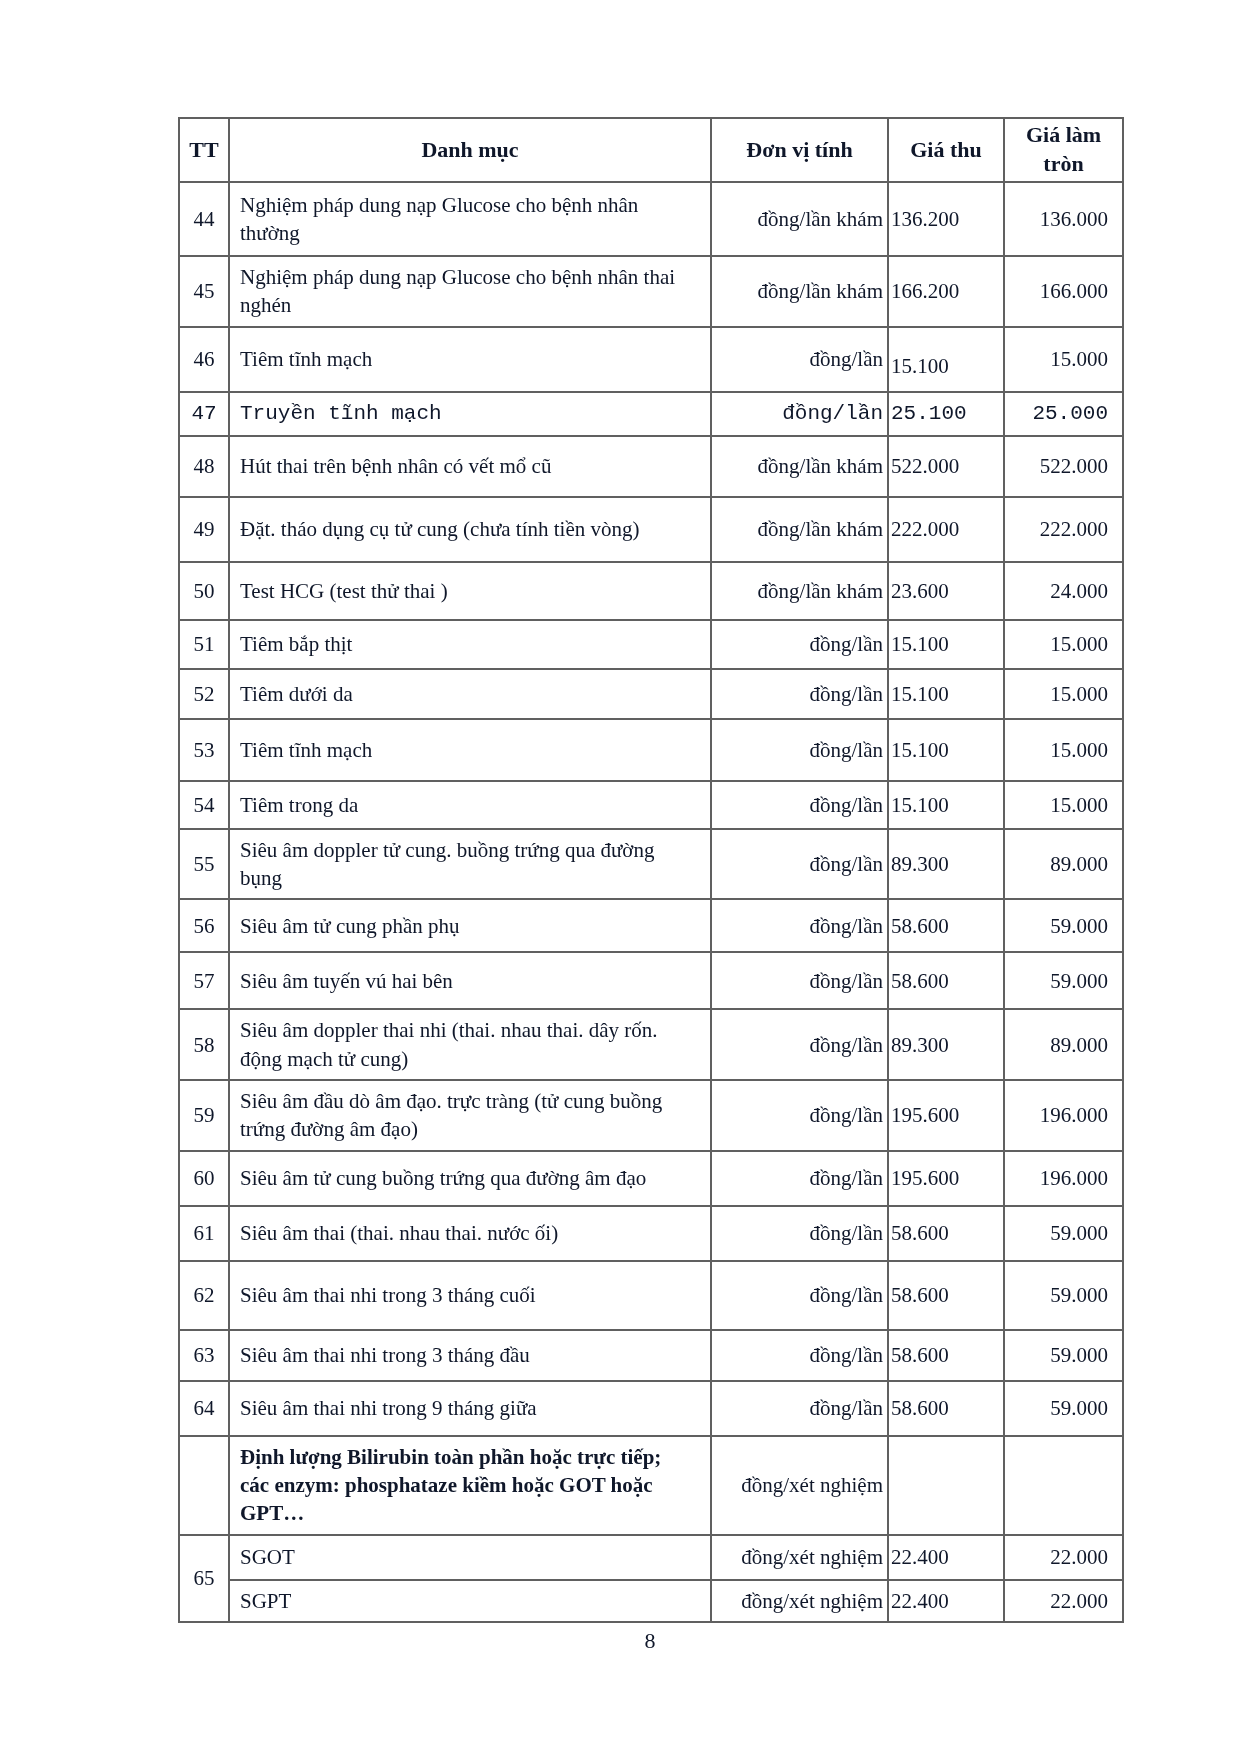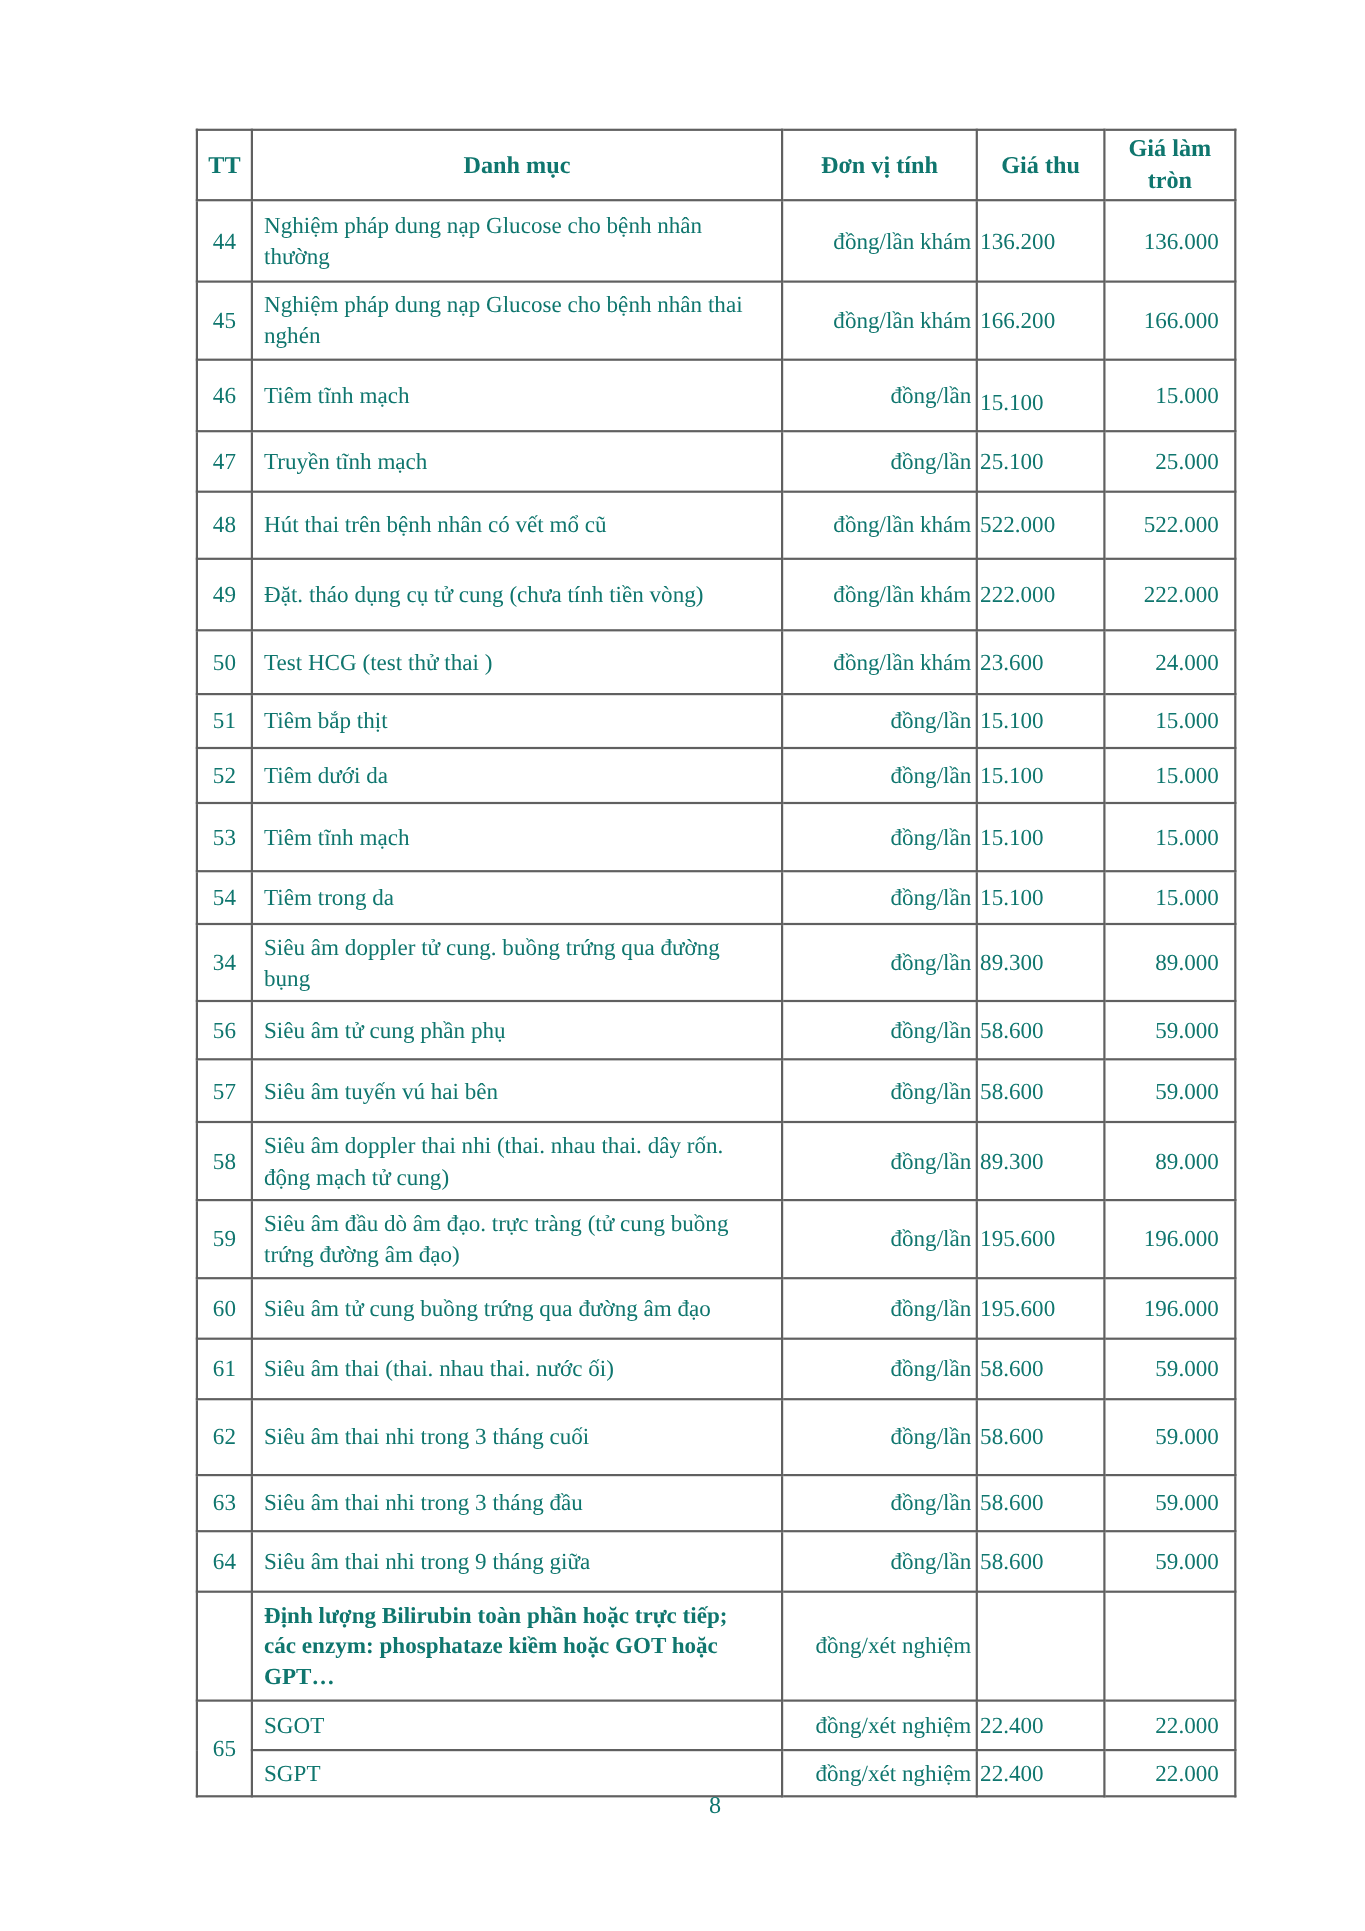--- a/index.html
+++ b/index.html
@@ -3,21 +3,21 @@
 <meta charset="utf-8">
 <style>
   * { box-sizing: border-box; }
   html, body { margin: 0; padding: 0; background: #ffffff; }
   .page {
     position: relative;
     width: 1241px;
     height: 1755px;
     background: #ffffff;
     font-family: "Liberation Serif", "DejaVu Serif", serif;
-    color: #0f766e;
+    color: #0f172a;
     overflow: hidden;
   }
   table.price-table {
     position: absolute;
     left: 178px;
     top: 117px;
     width: 944px;
     border-collapse: collapse;
     table-layout: fixed;
   }
@@ -92,21 +92,21 @@
           <td class="col-price">166.200</td>
           <td class="col-rounded">166.000</td>
         </tr>
         <tr style="height: 65px;">
           <td class="col-tt">46</td>
           <td class="col-name">Tiêm tĩnh mạch</td>
           <td class="col-unit">đồng/lần</td>
           <td class="col-price price-low">15.100</td>
           <td class="col-rounded">15.000</td>
         </tr>
-        <tr style="height: 55px;">
+        <tr style="height: 44px; font-family: Liberation Mono, monospace;">
           <td class="col-tt">47</td>
           <td class="col-name">Truyền tĩnh mạch</td>
           <td class="col-unit">đồng/lần</td>
           <td class="col-price">25.100</td>
           <td class="col-rounded">25.000</td>
         </tr>
         <tr style="height: 61px;">
           <td class="col-tt">48</td>
           <td class="col-name">Hút thai trên bệnh nhân có vết mổ cũ</td>
           <td class="col-unit">đồng/lần khám</td>
@@ -149,21 +149,21 @@
           <td class="col-rounded">15.000</td>
         </tr>
         <tr style="height: 48px;">
           <td class="col-tt">54</td>
           <td class="col-name">Tiêm trong da</td>
           <td class="col-unit">đồng/lần</td>
           <td class="col-price">15.100</td>
           <td class="col-rounded">15.000</td>
         </tr>
         <tr style="height: 68px;">
-          <td class="col-tt">34</td>
+          <td class="col-tt">55</td>
           <td class="col-name">Siêu âm doppler tử cung. buồng trứng qua đường bụng</td>
           <td class="col-unit">đồng/lần</td>
           <td class="col-price">89.300</td>
           <td class="col-rounded">89.000</td>
         </tr>
         <tr style="height: 53px;">
           <td class="col-tt">56</td>
           <td class="col-name">Siêu âm tử cung phần phụ</td>
           <td class="col-unit">đồng/lần</td>
           <td class="col-price">58.600</td>

